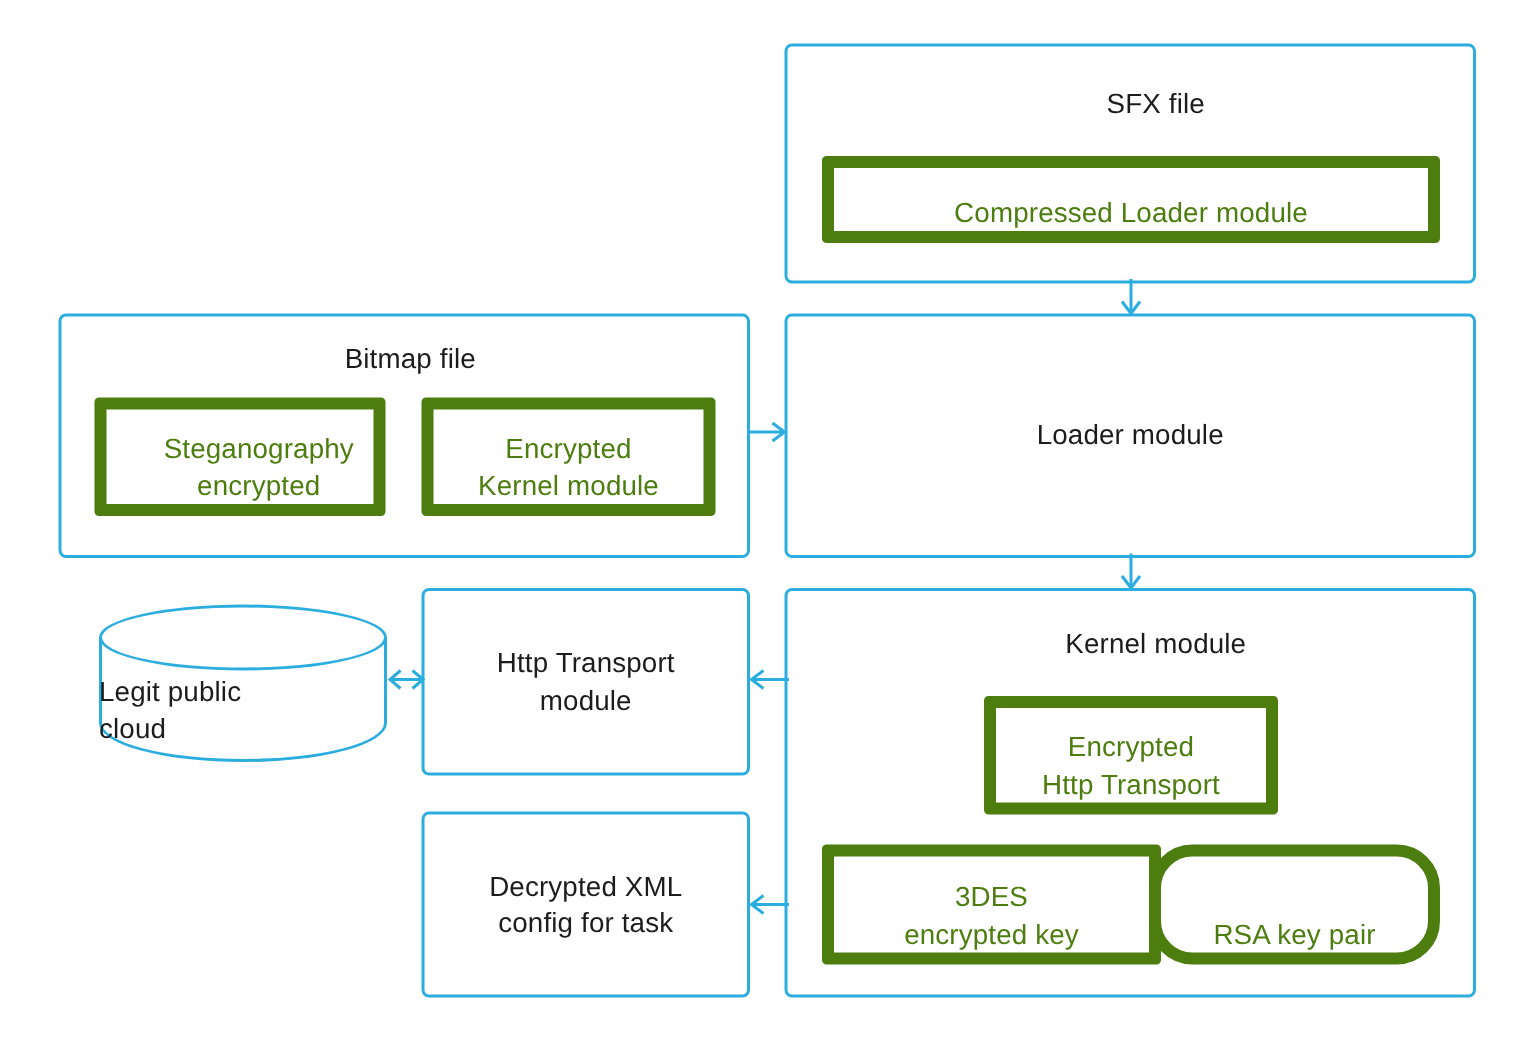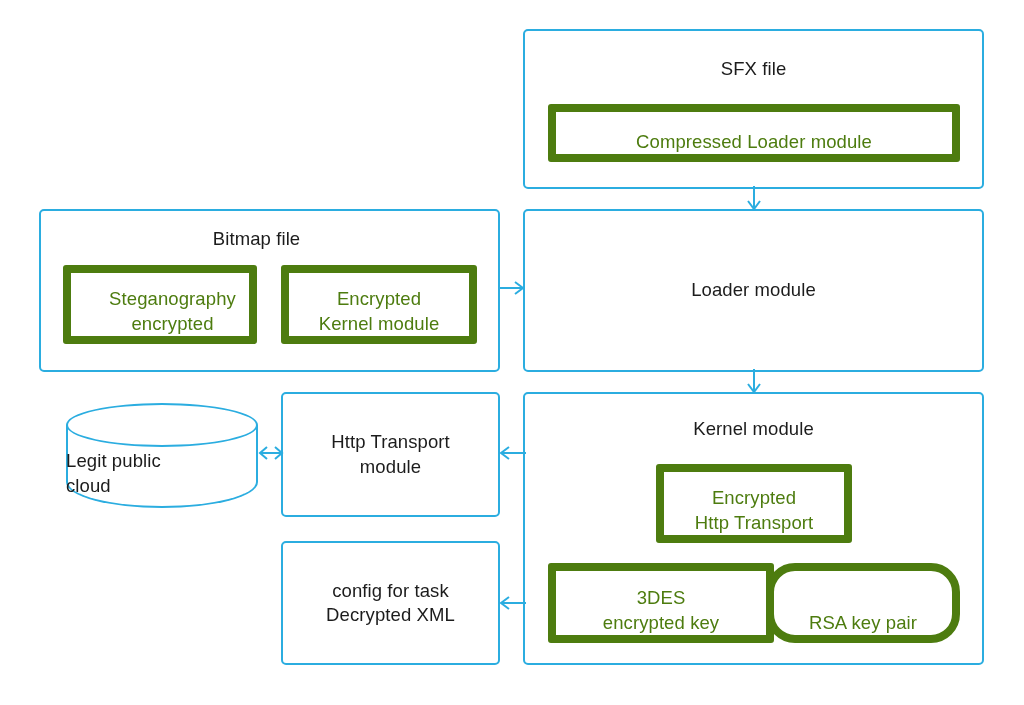--- a/index.html
+++ b/index.html
@@ -47,20 +47,21 @@
 
   
   .title {
     position: absolute;
     color: #1c1c1c;
     font-size: 18.5px;
     line-height: 1.32;
     text-align: center;
     letter-spacing: 0.1px;
     white-space: nowrap;
+    padding-left: 17px;
   }
   .centertext {
     position: absolute;
     display: flex;
     align-items: center;
     justify-content: center;
     text-align: center;
     color: #1c1c1c;
     font-size: 18.5px;
     line-height: 1.32;
@@ -166,22 +167,22 @@
   <div class="centertext" style="left:281px; top:392px; width:219px; height:125px;">
     <span style="display:block;">
       <span style="display:block;">Http Transport</span>
       <span style="display:block;">module</span>
     </span>
   </div>
 
   <div class="box" style="left:281px; top:541px; width:219px; height:124px;"></div>
   <div class="centertext" style="left:281px; top:541px; width:219px; height:124px;">
     <span style="display:block;">
+      <span style="display:block;">Decrypted XML</span>
       <span style="display:block;">config for task</span>
-      <span style="display:block;">Decrypted XML</span>
     </span>
   </div>
 
   <div class="cylinder" style="left:66px; top:403px; width:192px; height:105px;">
     <div class="cyl-body" style="top:22px; height:83px;"></div>
     <div class="cyl-top" style="top:0; width:192px; height:44px;"></div>
     <div class="cyl-label" style="top:46px;">
       <span style="display:block;">Legit public</span>
       <span style="display:block;">cloud</span>
     </div>

